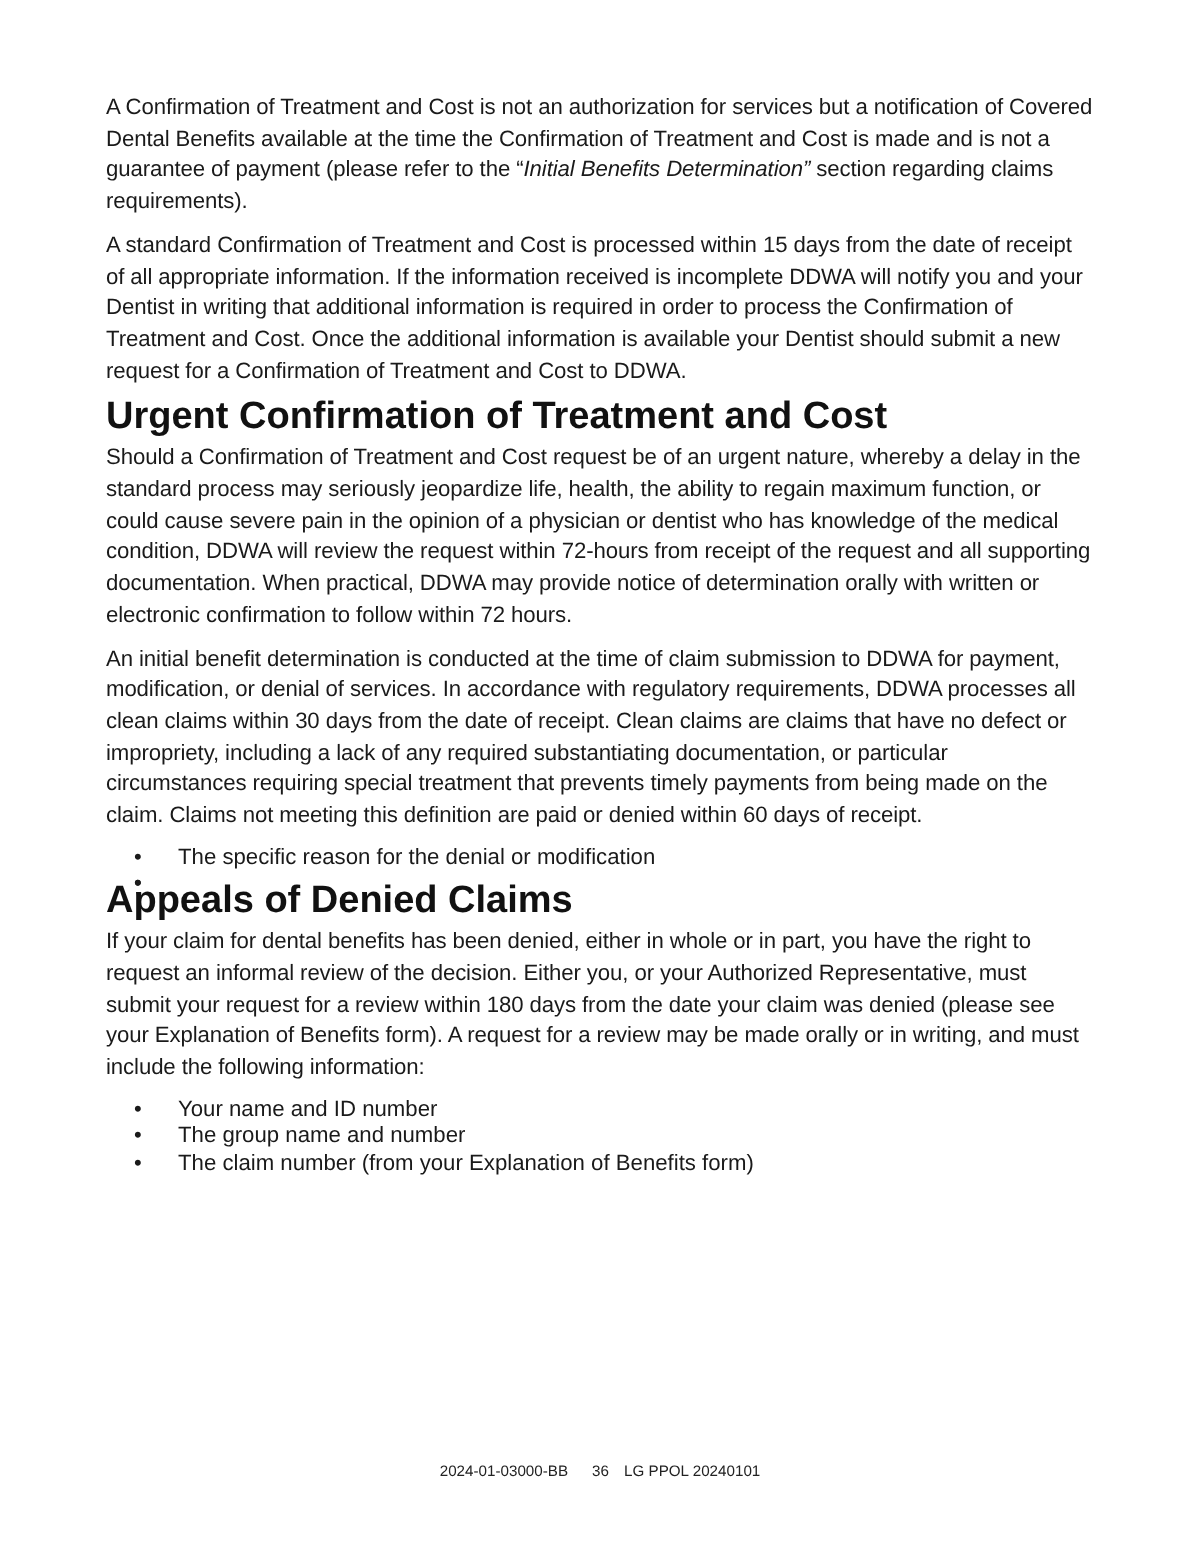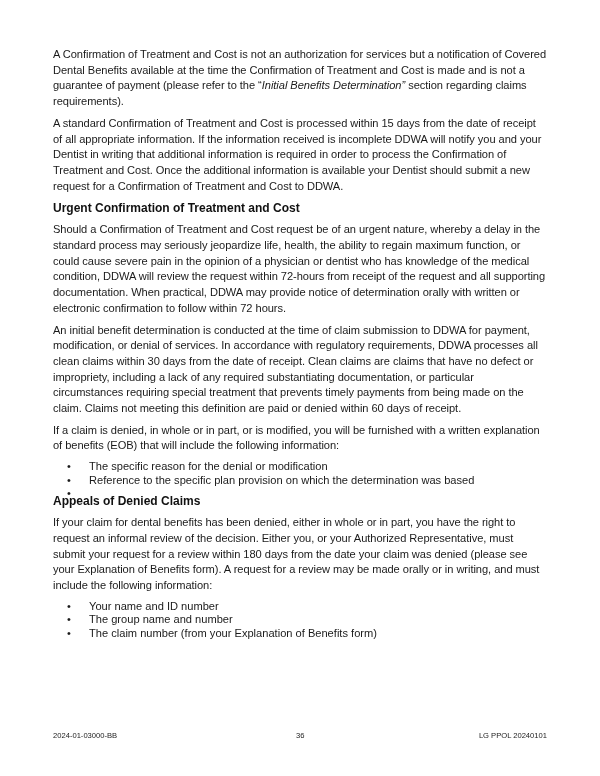--- a/index.html
+++ b/index.html
@@ -22,21 +22,21 @@
       width: 494px;
     }
     p {
       margin: 0 0 6px 0;
       font-size: 11.1px;
       line-height: 15.7px;
       letter-spacing: -0.05px;
     }
     h2 {
       margin: 1px 0 5px 0;
-      font-size: 12px;
+      font-size: 19px;
       line-height: 17px;
       font-weight: bold;
       color: #111;
     }
     h2.appeals { margin-top: 0; margin-bottom: 5px; }
     ul {
       margin: 2px 0 6px 0;
       padding: 0;
       list-style: none;
     }
@@ -54,21 +54,21 @@
     }
     em { font-style: italic; }
     .footer {
       position: absolute;
       top: 731px;
       left: 53px;
       width: 494px;
       font-size: 7.6px;
       color: #222;
       display: flex;
-      justify-content: space-between;
+      justify-content: center;
       gap: 28px;
     }
     .footer .center {
       position: absolute;
       left: 243px;
     }
   </style>
 </head>
 <body>
 
@@ -80,25 +80,24 @@
 
 
   <h2>Urgent Confirmation of Treatment and Cost</h2>
 
   <p>Should a Confirmation of Treatment and Cost request be of an urgent nature, whereby a delay in the standard process may seriously jeopardize life, health, the ability to regain maximum function, or could cause severe pain in the opinion of a physician or dentist who has knowledge of the medical condition, DDWA will review the request within 72-hours from receipt of the request and all supporting documentation. When practical, DDWA may provide notice of determination orally with written or electronic confirmation to follow within 72 hours.</p>
 
 
 
   <p>An initial benefit determination is conducted at the time of claim submission to DDWA for payment, modification, or denial of services. In accordance with regulatory requirements, DDWA processes all clean claims within 30 days from the date of receipt. Clean claims are claims that have no defect or impropriety, including a lack of any required substantiating documentation, or particular circumstances requiring special treatment that prevents timely payments from being made on the claim. Claims not meeting this definition are paid or denied within 60 days of receipt.</p>
 
-  <p>If a claim is denied, in whole or in part, or is modified, you will be furnished with a written explanation of benefits (EOB) that will include the following information:</p>
 
   <ul>
     <li><span class="bullet">•</span><span>The specific reason for the denial or modification</span></li>
-    <li><span class="bullet">•</span><span>Reference to the specific plan provision on which the determination was based</span></li>
+    <li><span class="bullet">•</span></li>
     <li><span class="bullet">•</span></li>
   </ul>
 
   <h2 class="appeals">Appeals of Denied Claims</h2>
 
 
   <p>If your claim for dental benefits has been denied, either in whole or in part, you have the right to request an informal review of the decision. Either you, or your Authorized Representative, must submit your request for a review within 180 days from the date your claim was denied (please see your Explanation of Benefits form). A request for a review may be made orally or in writing, and must include the following information:</p>
 
   <ul>
     <li><span class="bullet">•</span><span>Your name and ID number</span></li>

